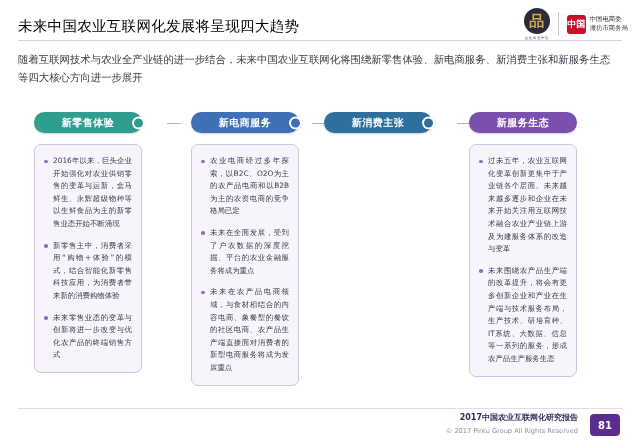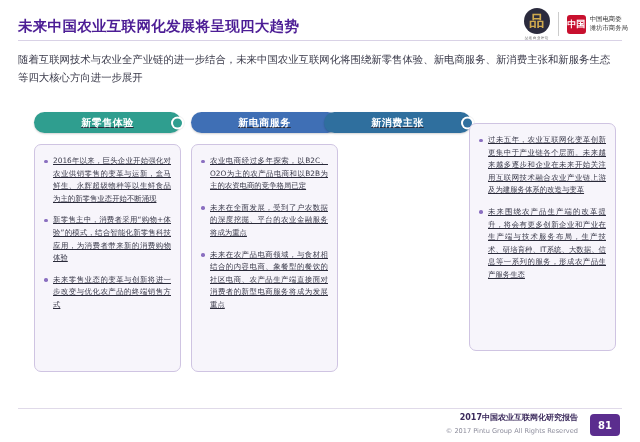--- a/index.html
+++ b/index.html
@@ -8,21 +8,21 @@
     background:#ffffff;
     font-family:"DejaVu Sans","Liberation Sans",sans-serif;
     color:#2a2a3a;
     position:relative;
   }
   .slide{position:absolute;inset:0;background:#fff;}
 
   
   .title{
     position:absolute;left:18px;top:17px;
-    font-size:14.5px;font-weight:bold;color:#4c1d95;
+    font-size:14.5px;font-weight:normal;color:#000000;
     letter-spacing:.3px;
   }
   .title-rule{
     position:absolute;left:18px;top:40px;width:604px;height:1px;
     background:#d9d2e6;
   }
   .logos{
     position:absolute;right:12px;top:8px;display:flex;align-items:center;gap:8px;
   }
   .logo-pintu{display:flex;flex-direction:column;align-items:center;}
@@ -42,21 +42,21 @@
   .logo-wf .txt{font-size:6.4px;line-height:9px;color:#333;}
 
   
   .lead{
     position:absolute;left:18px;top:50px;width:600px;
     font-size:10.4px;line-height:18px;color:#3a3a4a;font-weight:normal;
   }
 
   
   .cols{position:absolute;left:34px;top:112px;width:576px;height:258px;}
-  .col{position:absolute;top:0;width:147px;text-decoration:underline;}
+  .col{position:absolute;top:0;width:108px;}
   .col:nth-child(1){left:0;}
   .col:nth-child(2){left:157px;}
   .col:nth-child(3){left:290px;}
   .col:nth-child(4){left:435px;}
 
   .pill{
     position:relative;height:21px;border-radius:11px;
     display:flex;align-items:center;justify-content:center;
     color:#fff;font-size:10px;font-weight:bold;letter-spacing:.5px;
     box-shadow:0 1px 2px rgba(0,0,0,.18);
@@ -179,20 +179,23 @@
     <div class="col">
       <div class="pill" style="background:#2f6f9e">
         <span>新消费主张</span>
         <span class="dot">
             <i style="background:#2f6f9e"></i>
           </span>
       </div>
     </div>
 
     <div class="col">
+      <div class="pill" style="background:#7a4fae">
+        <span>新服务生态</span>
+      </div>
       <div class="card">
         <ul>
           <li>过未五年，农业互联网化变革创新更集中于产业链各个层面。未来越来越多逐步和企业在未来开始关注用互联网技术融合农业产业链上游及为建服务体系的改造与变革</li>
           <li>未来围绕农产品生产端的改革提升，将会有更多创新企业和产业在生产端与技术服务布局，生产技术、研培育种、IT系统、大数据、信息等一系列的服务，形成农产品生产服务生态</li>
         </ul>
       </div>
     </div>
 
   </div>
 

